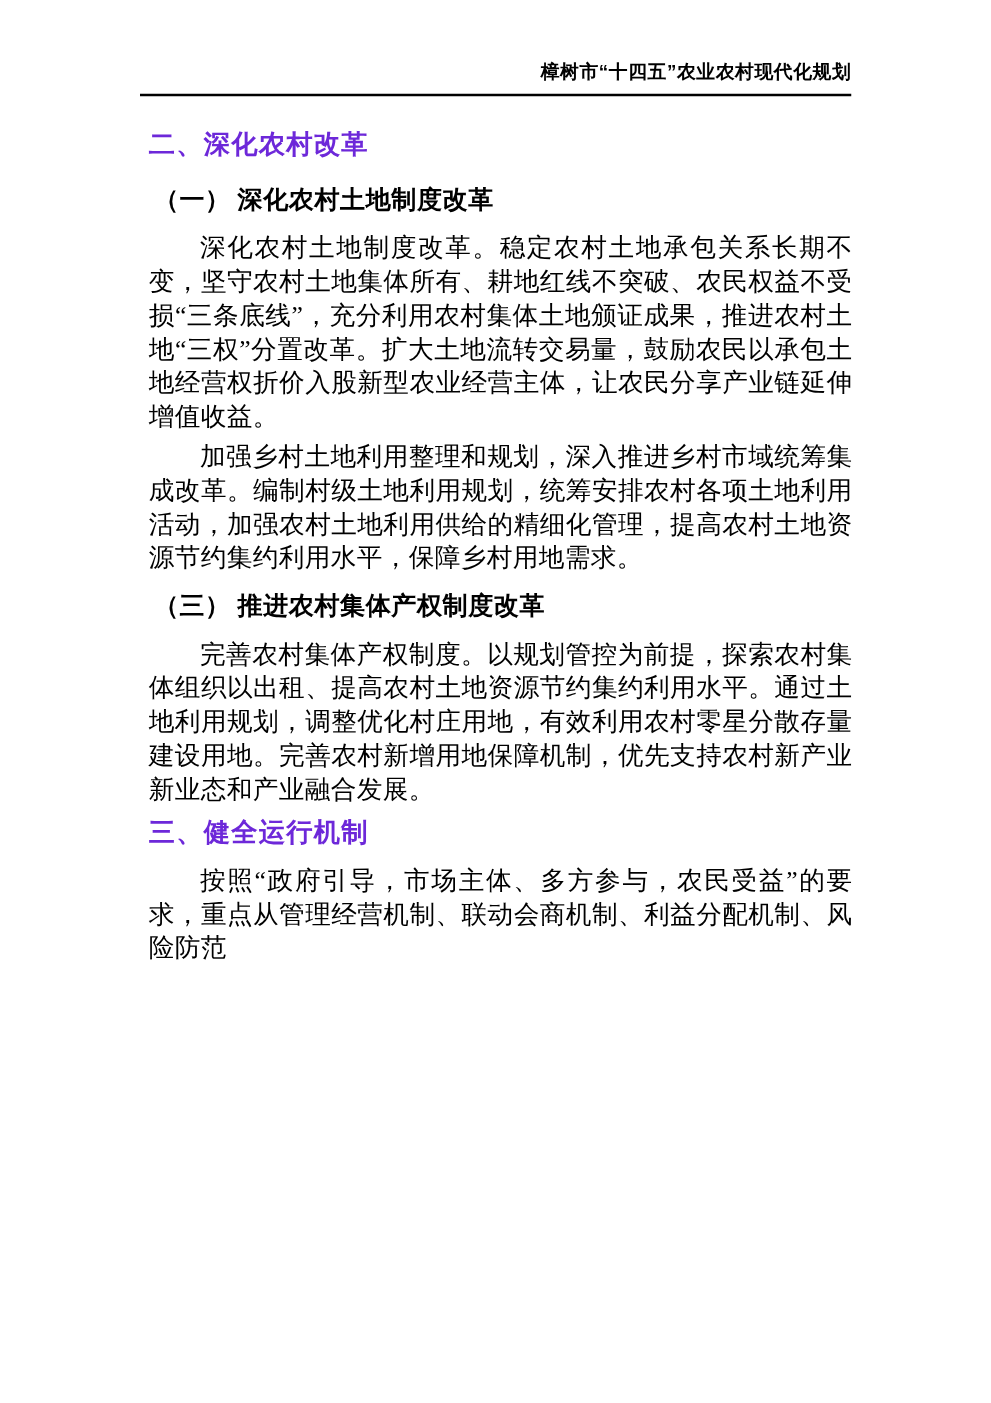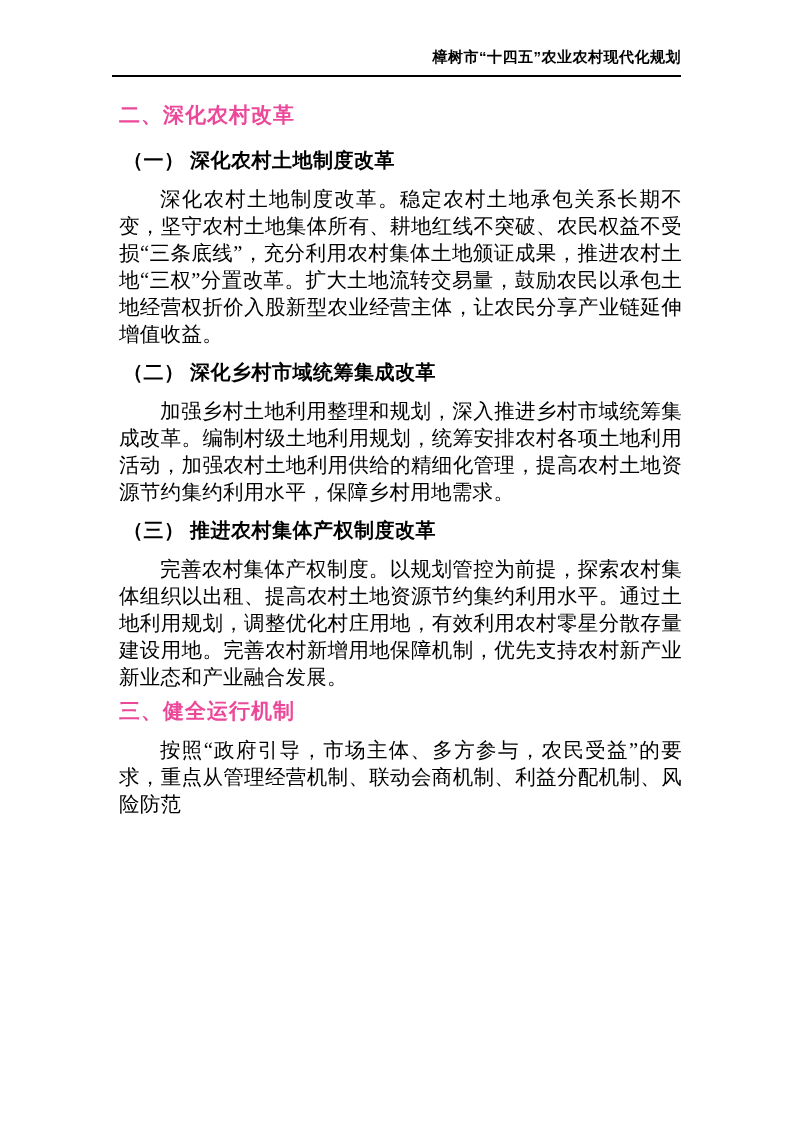--- a/index.html
+++ b/index.html
@@ -43,21 +43,21 @@
     top: 95px;
     left: 119px;
     width: 563px;
   }
   .sec-heading {
     margin: 0;
     font-size: 21px;
     font-weight: 700;
     line-height: 41px;
     letter-spacing: 1px;
-    color: #ec4899;
+    color: #6d28d9;
   }
   .sub-heading {
     margin: 4px;
     font-size: 20px;
     font-weight: 700;
     line-height: 41px;
     letter-spacing: 0.5px;
     color: #000000;
   }
   .body-para {
@@ -92,21 +92,20 @@
   <div class="header-rule"></div>
 
   <main class="content">
 
     <h1 class="sec-heading">二、深化农村改革</h1>
 
     <h2 class="sub-heading">（一） 深化农村土地制度改革</h2>
 
     <p class="body-para">深化农村土地制度改革。稳定农村土地承包关系长期不变，坚守农村土地集体所有、耕地红线不突破、农民权益不受损“三条底线”，充分利用农村集体土地颁证成果，推进农村土地“三权”分置改革。扩大土地流转交易量，鼓励农民以承包土地经营权折价入股新型农业经营主体，让农民分享产业链延伸增值收益。</p>
 
-    <h2 class="sub-heading">（二） 深化乡村市域统筹集成改革</h2>
 
     <p class="body-para">加强乡村土地利用整理和规划，深入推进乡村市域统筹集成改革。编制村级土地利用规划，统筹安排农村各项土地利用活动，加强农村土地利用供给的精细化管理，提高农村土地资源节约集约利用水平，保障乡村用地需求。</p>
 
     <h2 class="sub-heading">（三） 推进农村集体产权制度改革</h2>
 
     <p class="body-para">完善农村集体产权制度。以规划管控为前提，探索农村集体组织以出租、提高农村土地资源节约集约利用水平。通过土地利用规划，调整优化村庄用地，有效利用农村零星分散存量建设用地。完善农村新增用地保障机制，优先支持农村新产业新业态和产业融合发展。</p>
 
     <h1 class="sec-heading">三、健全运行机制</h1>
 
     <p class="body-para">按照“政府引导，市场主体、多方参与，农民受益”的要求，重点从管理经营机制、联动会商机制、利益分配机制、风险防范</p>

